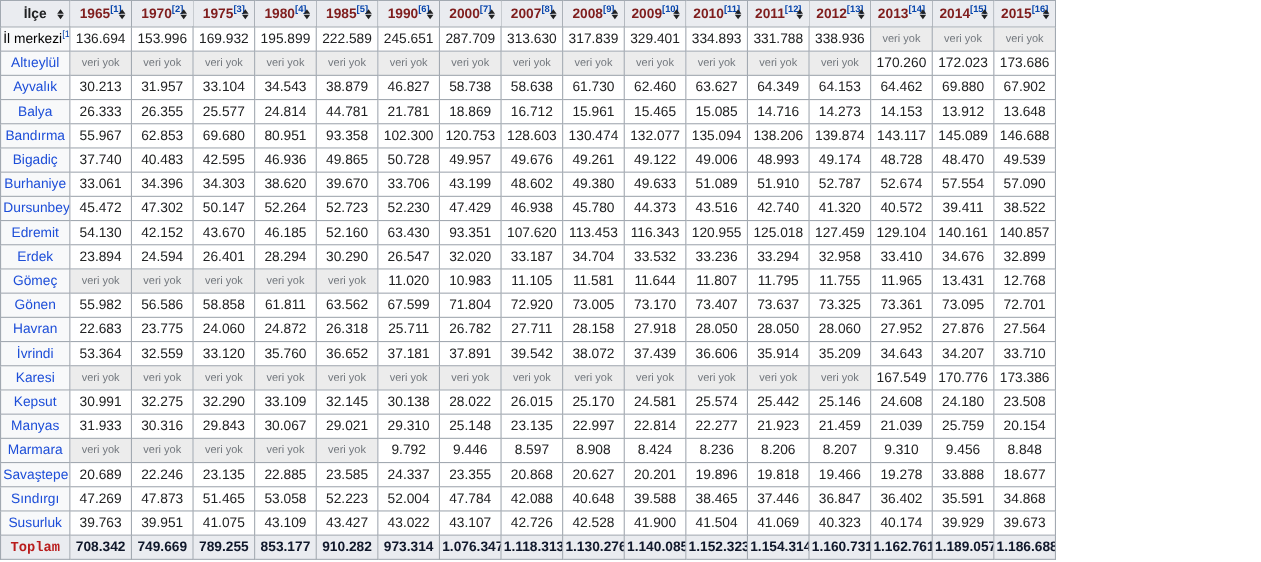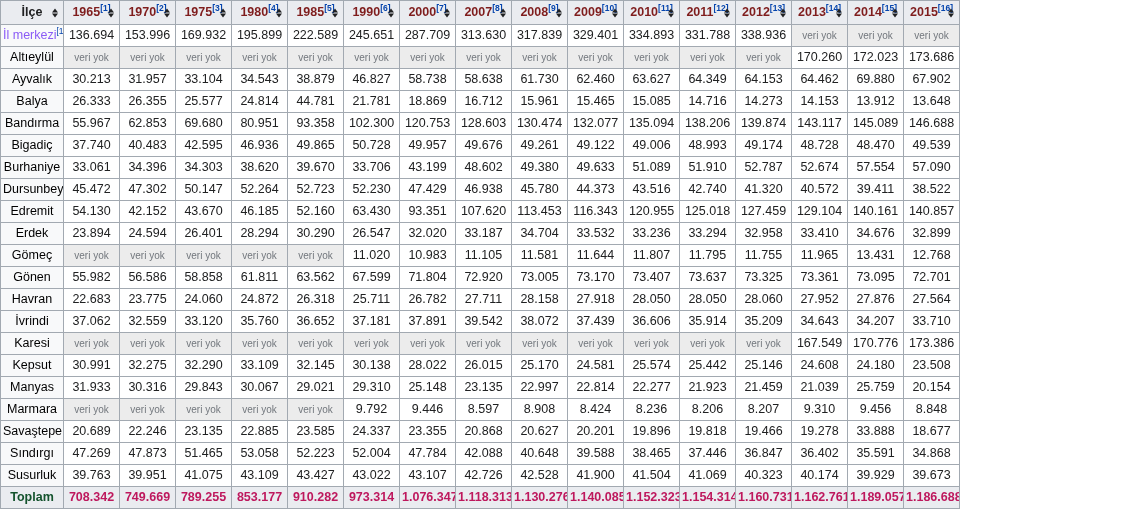--- a/index.html
+++ b/index.html
@@ -26,25 +26,25 @@
     background: #eaecf0;
     height: 23px;
     position: relative;
     cursor: pointer;
     font-weight: bold;
   }
   th.row-head { background: #f8f9fa; font-weight: normal; }
   td.num { background: #ffffff; color: #202122; }
   td.nodata { background: #ececec; color: #72777d; font-size: 10px; margin-left: 12px; }
   tr.total-row th { background: #eaecf0; }
-  tr.total-row td { background: #eaecf0; font-weight: bold; color: #be185d; }
-  .lnk { color: #000000; text-decoration: none; cursor: pointer; }
+  tr.total-row td { background: #eaecf0; font-weight: bold; color: #0f172a; }
+  .lnk { color: #1d4ed8; text-decoration: none; cursor: pointer; }
   .year-lnk { color: #7f1d1d; font-weight: bold; cursor: pointer; }
-  .total-lbl { color: #14532d; font-weight: bold; cursor: pointer; }
-  .plain-lbl { color: #8b5cf6; }
+  .total-lbl { color: #b91c1c; font-weight: bold; cursor: pointer; font-family: Liberation Mono, monospace; }
+  .plain-lbl { color: #000000; }
   sup.ref {
     font-size: 8.5px;
     vertical-align: super;
     line-height: 0;
     color: #0645ad;
     cursor: pointer;
   }
   .sort-icon {
     position: absolute;
     right: 5px;
@@ -396,21 +396,21 @@
         <td class="num">27.918</td>
         <td class="num">28.050</td>
         <td class="num">28.050</td>
         <td class="num">28.060</td>
         <td class="num">27.952</td>
         <td class="num">27.876</td>
         <td class="num">27.564</td>
       </tr>
       <tr>
         <th class="row-head"><span class="lnk">İvrindi</span></th>
-        <td class="num">37.062</td>
+        <td class="num">53.364</td>
         <td class="num">32.559</td>
         <td class="num">33.120</td>
         <td class="num">35.760</td>
         <td class="num">36.652</td>
         <td class="num">37.181</td>
         <td class="num">37.891</td>
         <td class="num">39.542</td>
         <td class="num">38.072</td>
         <td class="num">37.439</td>
         <td class="num">36.606</td>

